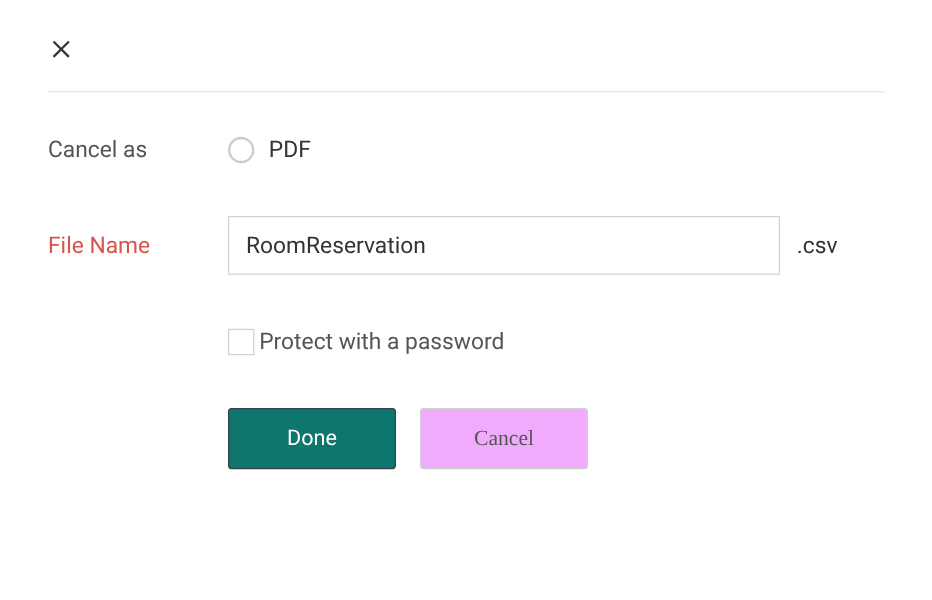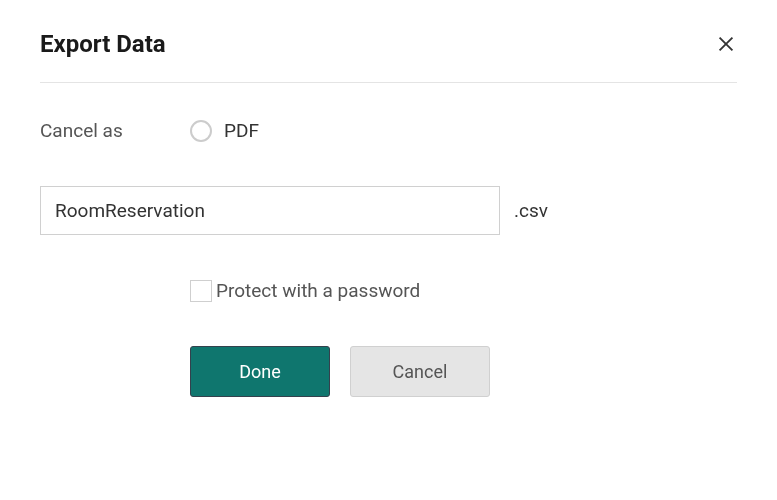--- a/index.html
+++ b/index.html
@@ -144,30 +144,30 @@
       font-family: inherit;
       border-radius: 3px;
       min-width: 140px;
     }
     .btn-primary {
       background: #0f766e;
       color: #fff;
       border-color: #34414d;
     }
     .btn-secondary {
-      background: #e5e5e5;
+      background: #f0abfc;
       color: #555;
       border-color: #d0d0d0;
+      font-family: Liberation Serif, serif;
     }
   </style>
 </head>
 <body>
 
 <div class="header">
-  <h1 class="title">Export Data</h1>
   <div class="close-btn">
     <svg viewBox="0 0 24 24" fill="none">
       <line x1="5" y1="5" x2="19" y2="19"></line>
       <line x1="19" y1="5" x2="5" y2="19"></line>
     </svg>
   </div>
 </div>
 
 <div class="form-row">
   <div class="label-col">
@@ -177,20 +177,23 @@
     <div class="radio-group">
       <div class="radio-item">
         <div class="radio-circle"></div>
         <span class="radio-label">PDF</span>
       </div>
     </div>
   </div>
 </div>
 
 <div class="form-row">
+  <div class="label-col">
+    <span class="label-required">File Name</span>
+  </div>
   <div class="field-col">
     <input type="text" class="text-input" value="RoomReservation" style="">
     <span class="extension">.csv</span>
   </div>
 </div>
 
 <div class="checkbox-row">
   <div class="checkbox"></div>
   <span class="checkbox-label">Protect with a password</span>
 </div>

